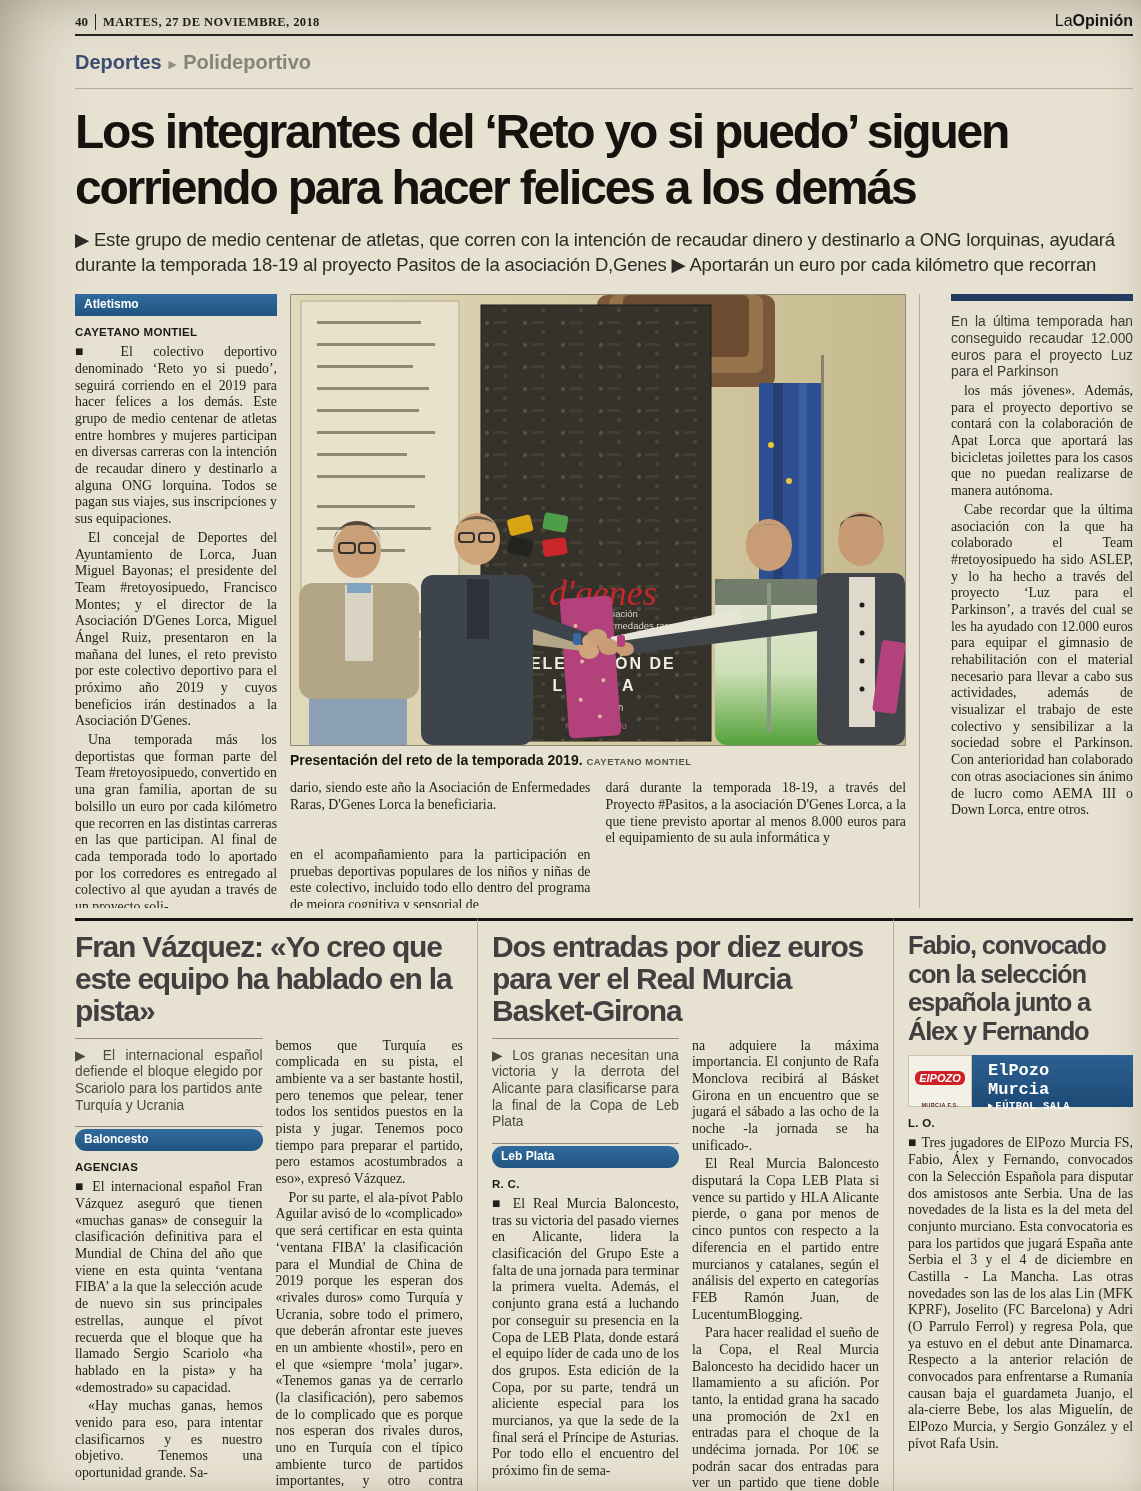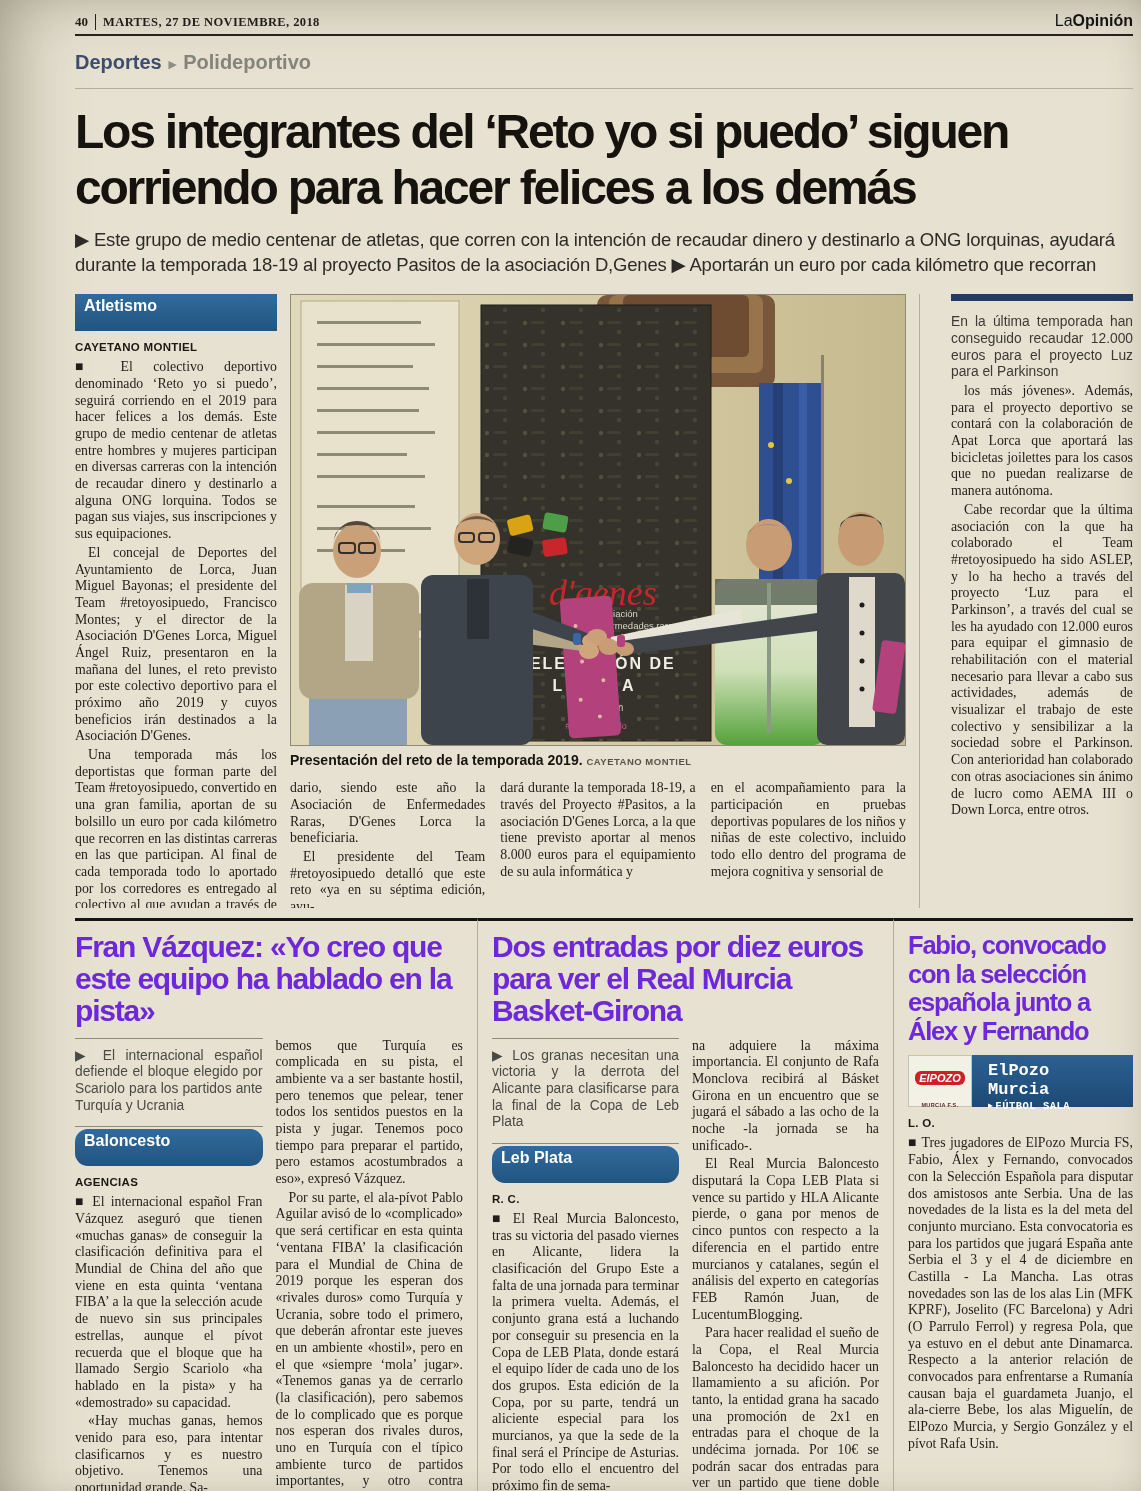--- a/index.html
+++ b/index.html
@@ -22,44 +22,44 @@
 
   
   h1{font-family:"Liberation Sans",sans-serif;font-weight:700;font-size:48px;line-height:1.16;
      letter-spacing:-2.2px;color:#16130f;margin:15px 0 13px;}
   .standfirst{font-family:"Liberation Sans",sans-serif;font-size:18.5px;line-height:1.35;color:#2c2b27;
      margin:0 0 16px;letter-spacing:-.2px;}
 
   
   .main-grid{display:grid;grid-template-columns:202px 616px 1fr;column-gap:13px;height:614px;overflow:hidden;}
   .kicker{background:linear-gradient(180deg,#306b9d,#225480);color:#fff;font-family:"Liberation Sans",sans-serif;
-     font-weight:700;font-size:16px;padding:3px 9px 16px;margin-bottom:10px;}
+     font-weight:700;font-size:12px;padding:3px 9px 5px;margin-bottom:10px;}
   .byline{font-family:"Liberation Sans",sans-serif;font-weight:700;font-size:11.5px;letter-spacing:.3px;margin-bottom:6px;color:#1b1915;}
   .body p{font-size:13.8px;line-height:1.21;text-align:justify;margin:0;hyphens:auto;}
   .body p + p{text-indent:13px;margin-top:2px;}
   .colmain{overflow:hidden;}
 
   figure{margin:0;}
   .photo-frame{border:1px solid #8f8975;line-height:0;background:#d8cfae;}
   figcaption{font-family:"Liberation Sans",sans-serif;font-size:14px;font-weight:700;margin:6px 0 12px;color:#17150f;}
   .credit{font-weight:700;font-size:9.5px;color:#565349;letter-spacing:.5px;}
-  .strip{display:grid;grid-template-columns:1fr 1fr 1fr;column-gap:15px;}
+  .strip{display:grid;grid-template-columns:1fr 1fr;column-gap:15px;}
 
   .col-right{border-left:1px solid #b3ad9c;padding-left:31px;overflow:hidden;}
   .pq-bar{height:7px;background:#213c5f;margin-bottom:13px;}
   .pullquote{font-family:"Liberation Sans",sans-serif;font-size:19.5px;line-height:1.32;color:#3b3a35;margin:0 0 16px;}
 
   
   .bottom{display:grid;grid-template-columns:402px 416px 1fr;margin-top:10px;height:590px;overflow:hidden;}
   .art{border-top:3px solid #151515;padding-top:10px;overflow:hidden;}
   .art2{padding-right:14px;}
   .art3{border-left:1px solid #b3ad9c;padding-left:14px;padding-right:14px;}
   .art4{border-left:1px solid #b3ad9c;padding-left:14px;}
   h2{font-family:"Liberation Sans",sans-serif;font-weight:700;font-size:30px;line-height:1.07;letter-spacing:-1.2px;
-     margin:0 0 10px;color:#6d28d9;}
+     margin:0 0 10px;color:#404040;}
   .art4 h2{font-size:25.5px;line-height:1.12;}
   .art-cols{display:grid;grid-template-columns:1fr 1fr;column-gap:13px;}
   .standfirst2{font-family:"Liberation Sans",sans-serif;font-size:16.5px;line-height:1.3;color:#4a4a44;
      border-top:1px solid #8f8a7a;border-bottom:1px solid #8f8a7a;padding:9px 0 12px;margin:2px 0 10px;}
   .kicker2{margin-top:2px;border-radius:13px;}
 
   
   .badge{display:flex;height:52px;margin:2px 0 10px;}
   .badge-logo{width:62px;background:#f3f0e6;border:1px solid #c9c2ad;display:flex;flex-direction:column;
      align-items:center;justify-content:center;gap:17px;}
@@ -246,21 +246,20 @@
             </g>
           </svg>
         </div>
         <figcaption>
           <span>Presentación del reto de la temporada 2019.</span>
           <span class="credit">CAYETANO MONTIEL</span>
         </figcaption>
         <div class="strip body">
           <div>
             <p>dario, siendo este año la Asociación de Enfermedades Raras, D'Genes Lorca la beneficiaria.</p>
-            <p>El presidente del Team #retoyosipuedo detalló que este reto «ya en su séptima edición, ayu-</p>
           </div>
           <div>
             <p>dará durante la temporada 18-19, a través del Proyecto #Pasitos, a la asociación D'Genes Lorca, a la que tiene previsto aportar al menos 8.000 euros para el equipamiento de su aula informática y</p>
           </div>
           <div>
             <p>en el acompañamiento para la participación en pruebas deportivas populares de los niños y niñas de este colectivo, incluido todo ello dentro del programa de mejora cognitiva y sensorial de</p>
           </div>
         </div>
       </figure>
 

